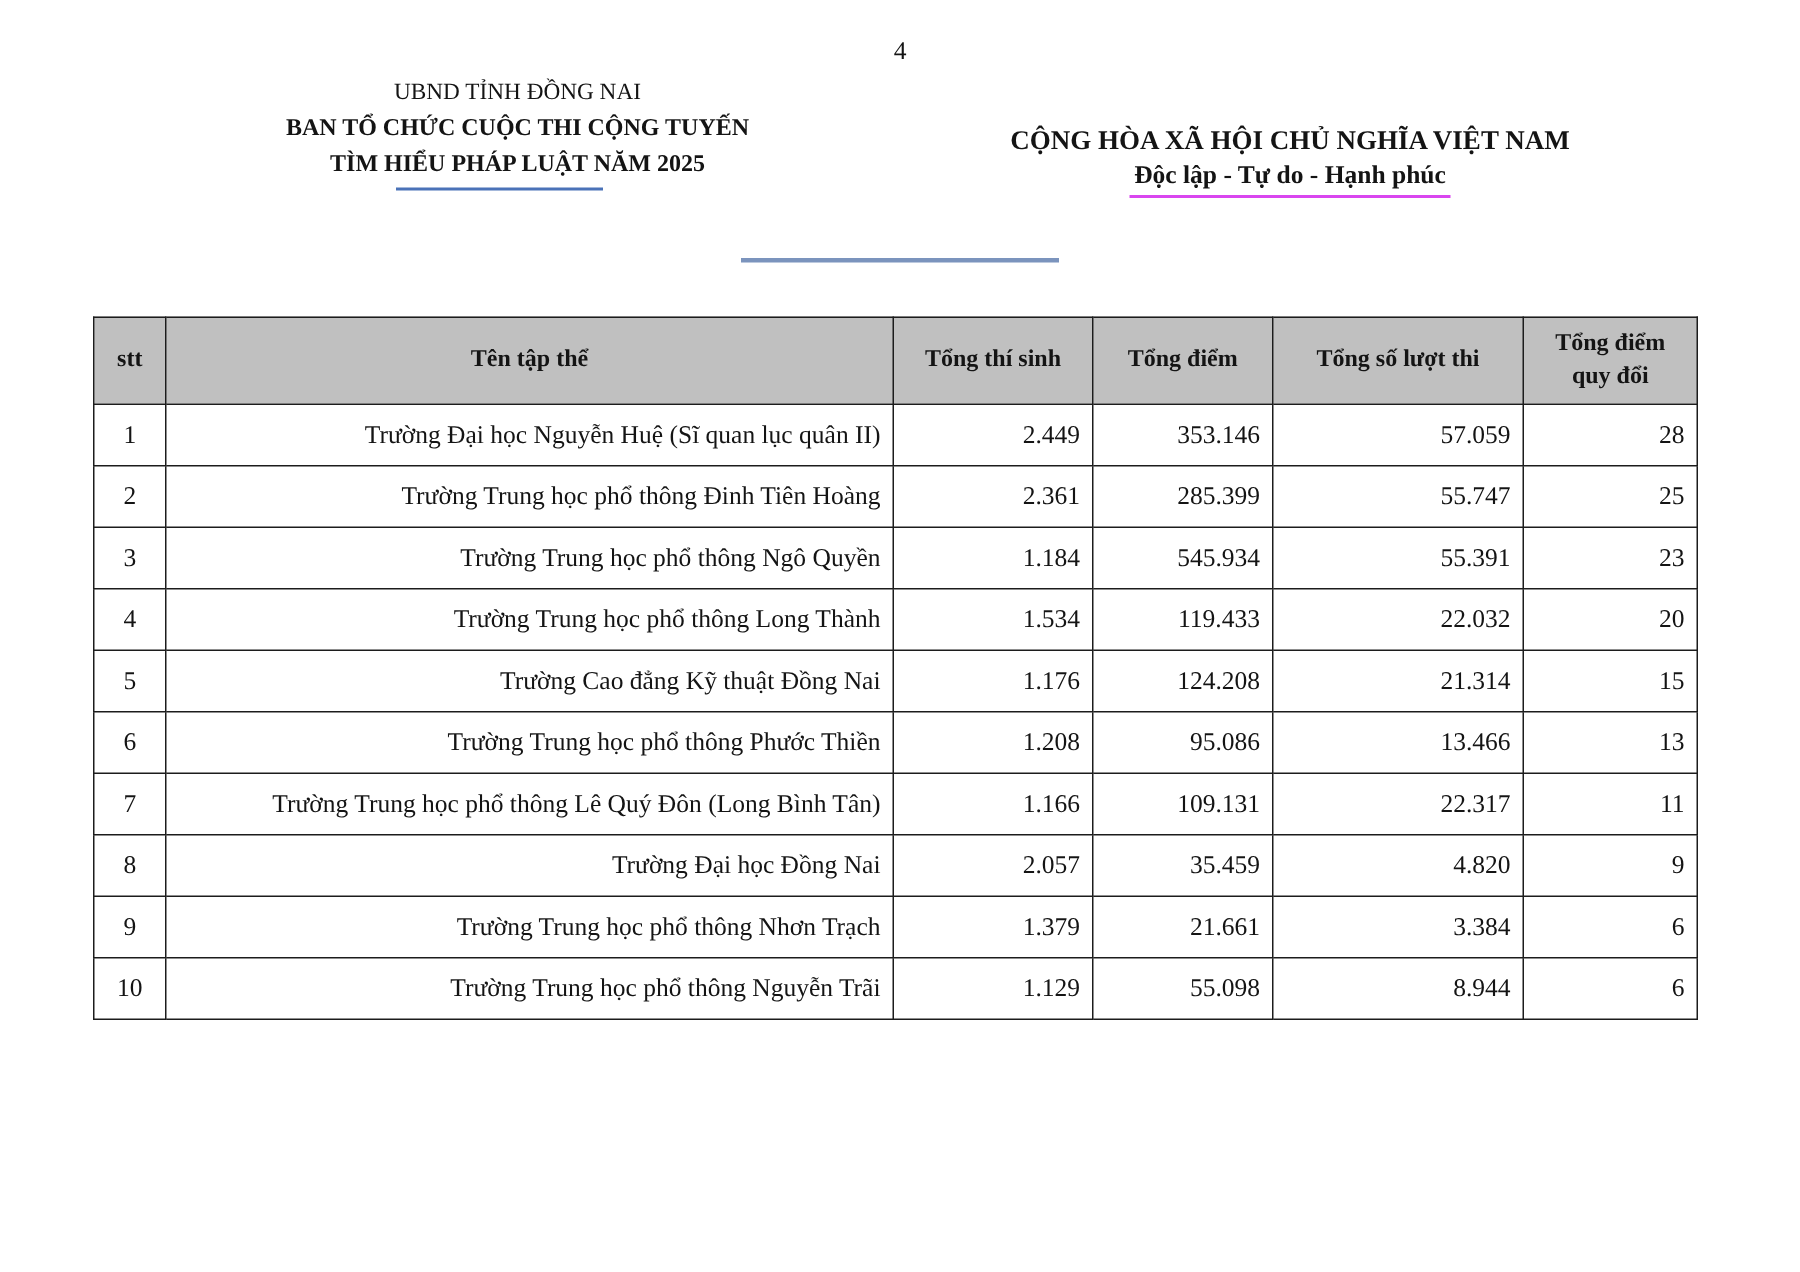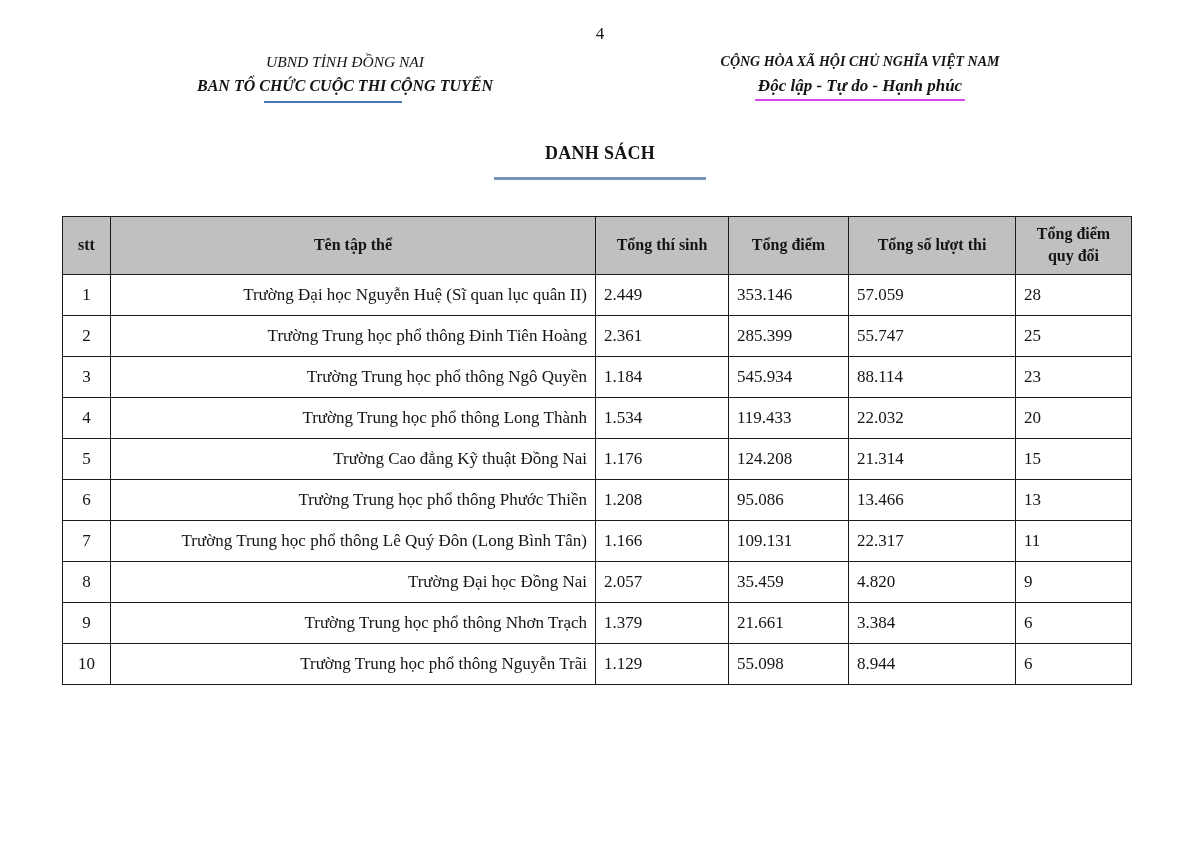--- a/index.html
+++ b/index.html
@@ -16,21 +16,20 @@
   .page-number {
     text-align: center;
     padding-top: 24px;
     font-size: 17px;
   }
 
   .header-row {
     display: flex;
     justify-content: space-between;
     margin-top: 6px;
-    font-style: italic;
   }
   .header-left {
     width: 430px;
     margin-left: 130px;
     text-align: center;
     line-height: 24px;
   }
   .header-left .org-parent { font-size: 15.5px; }
   .header-left .org-name { font-size: 16px; font-weight: bold; }
   .underline-blue {
@@ -38,21 +37,21 @@
     background: #4a72b8;
     margin: 3px auto 0;
     transform: translateX(-12px);
   }
   .header-right {
     width: 430px;
     margin-right: 125px;
     text-align: center;
     line-height: 24px;
   }
-  .header-right .national-title { font-size: 14px; font-weight: bold; }
+  .header-right .national-title { font-size: 18px; font-weight: bold; margin-top: 31px; }
   .header-right .motto {
     display: inline-block;
     font-size: 17px;
     font-weight: bold;
     border-bottom: 2px solid #d946ef;
     padding: 0 3px 1px;
   }
 
   .title-block { margin-top: 40px; text-align: center; }
   .doc-title { font-size: 18px; font-weight: bold; letter-spacing: 0.3px; }
@@ -86,43 +85,43 @@
     text-align: center;
     line-height: 1.35;
   }
   table.results td {
     height: 41px;
     font-size: 17px;
     padding: 2px 8px;
   }
   td.c-stt { text-align: center; }
   td.c-name { text-align: right; padding-left: 11px; }
-  td.c-num { text-align: left; }
+  td.c-num { text-align: right; }
 </style>
 </head>
 <body>
 
 <div class="page">
 
   <div class="page-number">4</div>
 
   <div class="header-row">
     <div class="header-left">
       <div class="org-parent">UBND TỈNH ĐỒNG NAI</div>
       <div class="org-name">BAN TỔ CHỨC CUỘC THI CỘNG TUYẾN</div>
+      <div class="org-name">TÌM HIỂU PHÁP LUẬT NĂM 2025</div>
       <div class="underline-blue"></div>
     </div>
     <div class="header-right">
       <div class="national-title">CỘNG HÒA XÃ HỘI CHỦ NGHĨA VIỆT NAM</div>
       <div><span class="motto">Độc lập - Tự do - Hạnh phúc</span></div>
     </div>
   </div>
 
   <div class="title-block">
-    <div class="doc-title">DANH SÁCH</div>
     <div class="center-line-blue"></div>
   </div>
 
   <table class="results">
     <colgroup>
       <col style="width:48px">
         <col style="width:485px">
         <col style="width:133px">
         <col style="width:120px">
         <col style="width:167px">
@@ -153,21 +152,21 @@
         <td class="c-num">2.361</td>
         <td class="c-num">285.399</td>
         <td class="c-num">55.747</td>
         <td class="c-num">25</td>
       </tr>
       <tr>
         <td class="c-stt">3</td>
         <td class="c-name">Trường Trung học phổ thông Ngô Quyền</td>
         <td class="c-num">1.184</td>
         <td class="c-num">545.934</td>
-        <td class="c-num">88.114</td>
+        <td class="c-num">55.391</td>
         <td class="c-num">23</td>
       </tr>
       <tr>
         <td class="c-stt">4</td>
         <td class="c-name">Trường Trung học phổ thông Long Thành</td>
         <td class="c-num">1.534</td>
         <td class="c-num">119.433</td>
         <td class="c-num">22.032</td>
         <td class="c-num">20</td>
       </tr>

